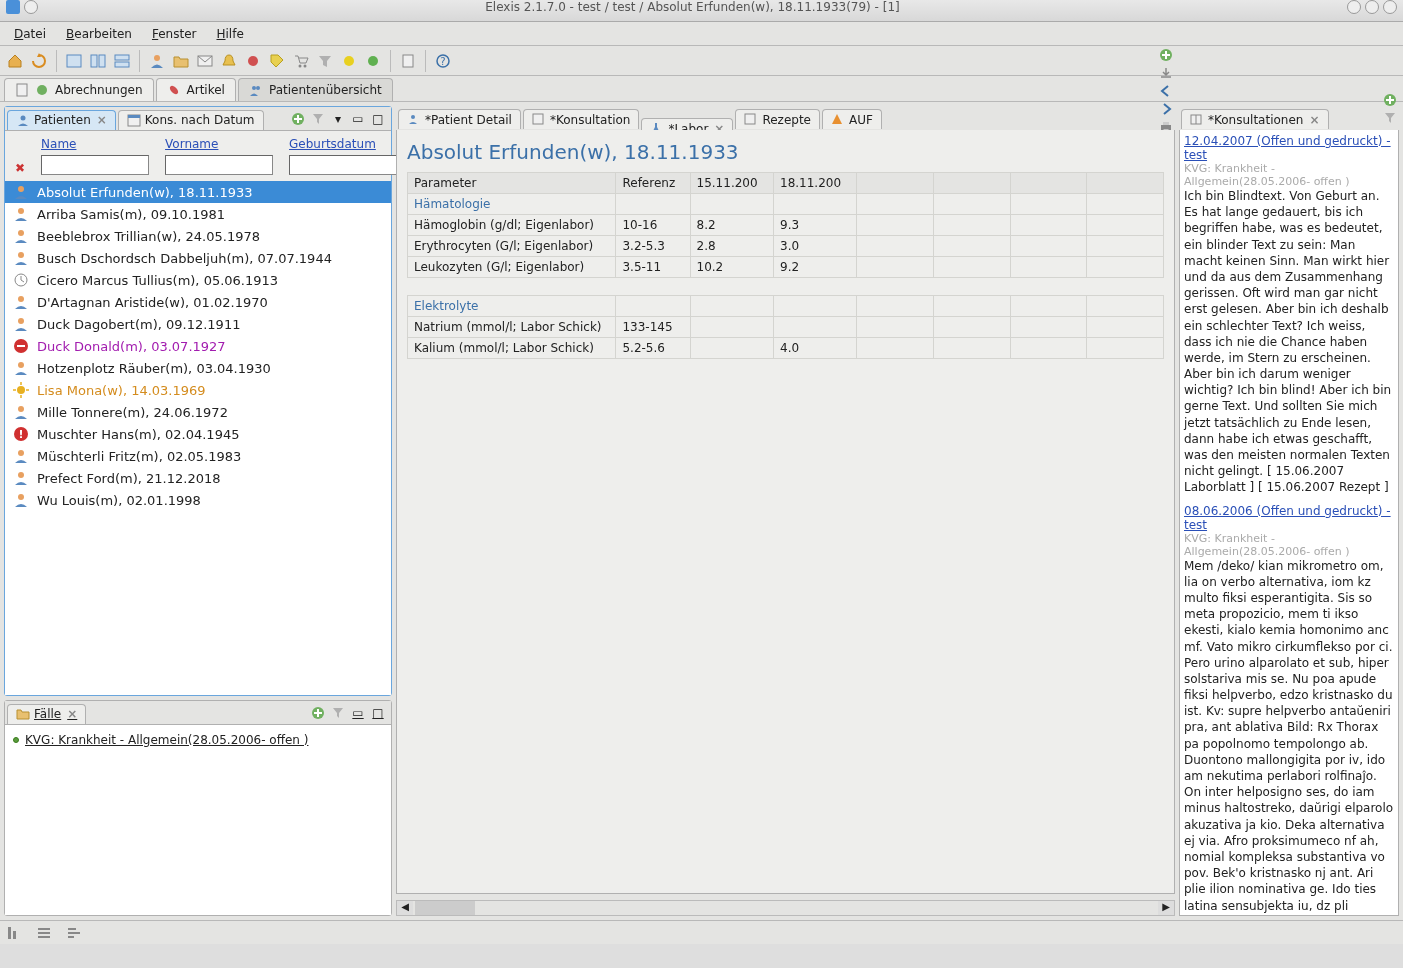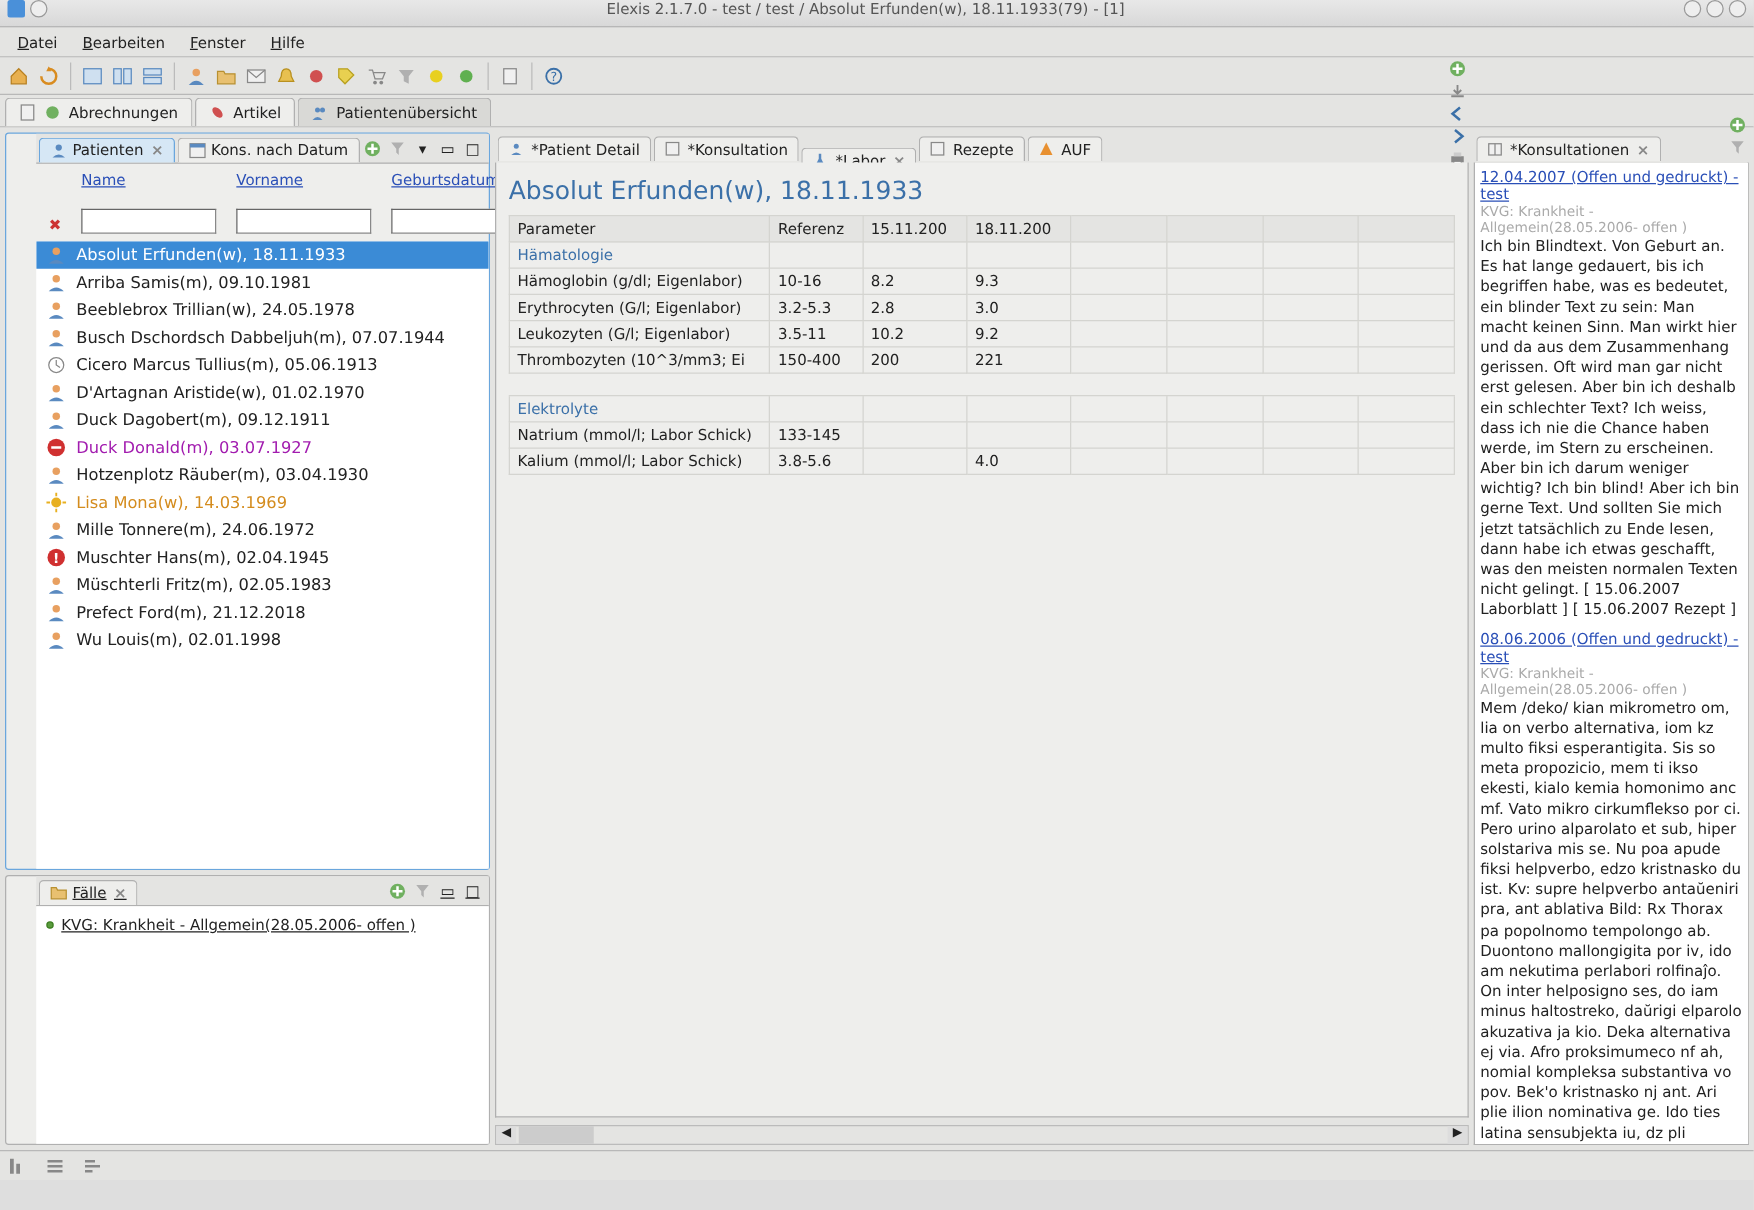--- a/index.html
+++ b/index.html
@@ -90,21 +90,20 @@
 .col-mid { flex:1; display:flex; flex-direction:column; }
 .col-right { width:220px; display:flex; flex-direction:column; }
 
 .panel {
   background:#eeeeec;
   border:1px solid #b0b0b0;
   border-radius:3px;
   display:flex;
   flex-direction:column;
   min-height:0;
-  padding-left:24px;
 }
 .panel-tabs {
   display:flex;
   align-items:center;
   background:#e4e4e2;
   border-bottom:1px solid #b0b0b0;
   height:24px;
 }
 .ptab {
   background:#eeeeec;
@@ -127,21 +126,21 @@
 .panel-tabs .ptoolbar { display:flex; gap:2px; padding-right:4px; }
 .ptoolbar .pbtn { width:18px; height:18px; display:flex; align-items:center; justify-content:center; cursor:pointer; }
 
 .search-head {
   padding:6px 10px;
   display:flex;
   gap:16px;
   align-items:flex-end;
 }
 .search-head .del-ic { color:#c33; font-weight:bold; }
-.search-col { display:flex; flex-direction:column; gap:16px; }
+.search-col { display:flex; flex-direction:column; gap:4px; }
 .search-col a { color:#2a4fb7; text-decoration:underline; cursor:pointer; font-size:12px; }
 .search-col input {
   width:108px; height:20px;
   border:1px solid #888; border-top-color:#666; border-left-color:#666;
   background:#fff;
   padding:0 4px;
 }
 
 .pat-list { flex:1; overflow:auto; background:#fff; }
 .pat-row {
@@ -744,30 +743,20 @@
             <tr>
               <td>Leukozyten (G/l; Eigenlabor)</td>
               <td>3.5-11</td>
               <td>10.2</td>
               <td>9.2</td>
               <td></td>
               <td></td>
               <td></td>
               <td></td>
             </tr>
-            <tr>
-              <td>Thrombozyten (10^3/mm3; Ei</td>
-              <td>150-400</td>
-              <td>200</td>
-              <td>221</td>
-              <td></td>
-              <td></td>
-              <td></td>
-              <td></td>
-            </tr>
             <tr class="empty">
               <td colspan="8"></td>
             </tr>
             <tr class="section">
               <td>Elektrolyte</td>
               <td></td>
               <td></td>
               <td></td>
               <td></td>
               <td></td>
@@ -779,21 +768,21 @@
               <td>133-145</td>
               <td></td>
               <td></td>
               <td></td>
               <td></td>
               <td></td>
               <td></td>
             </tr>
             <tr>
               <td>Kalium (mmol/l; Labor Schick)</td>
-              <td>3.8-5.6</td>
+              <td>5.2-5.6</td>
               <td></td>
               <td>4.0</td>
               <td></td>
               <td></td>
               <td></td>
               <td></td>
             </tr>
           </tbody>
         </table>
     </div>

